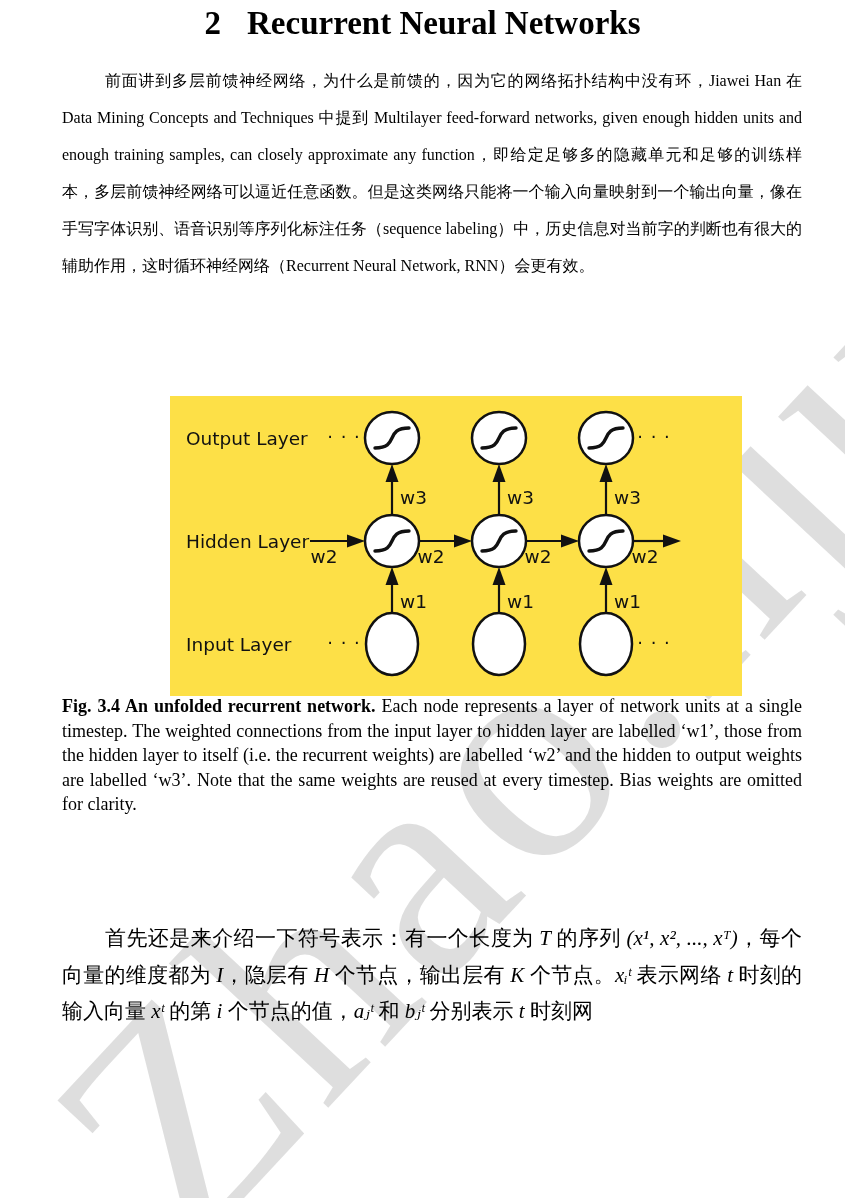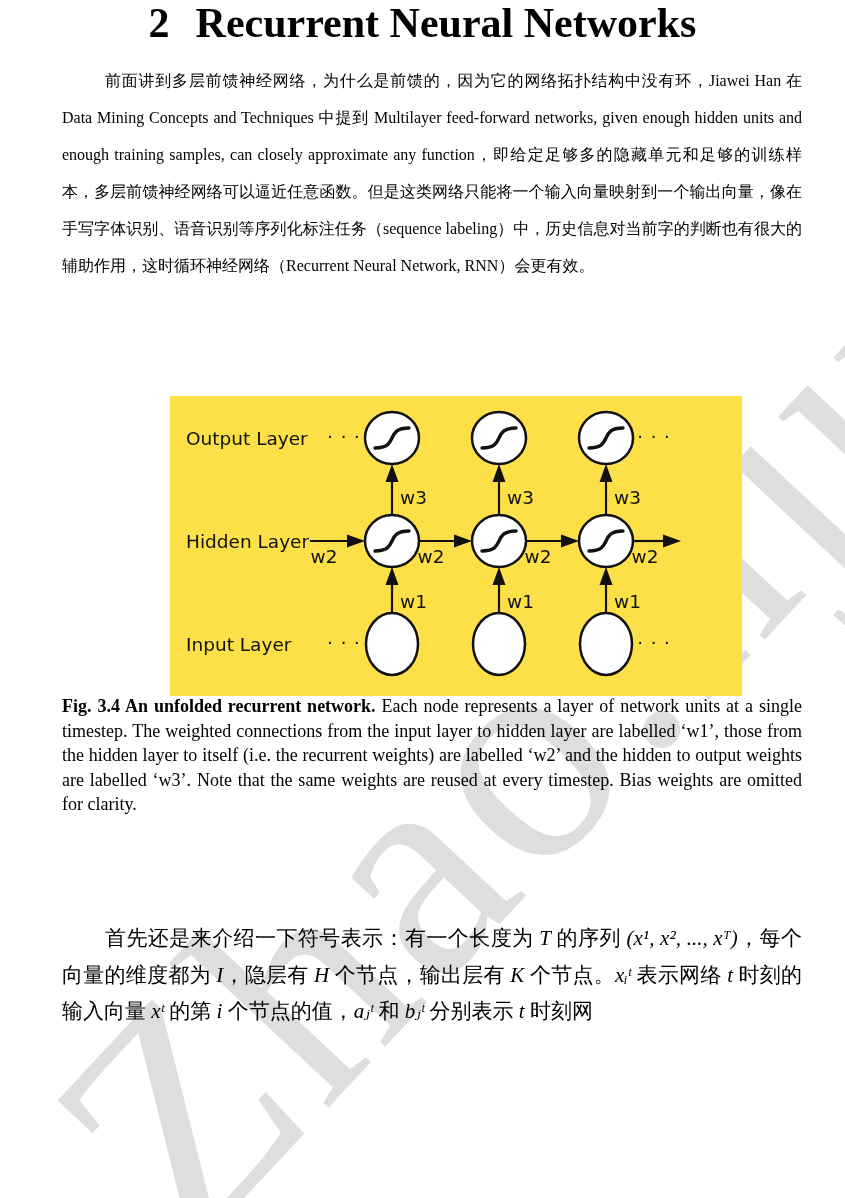--- a/index.html
+++ b/index.html
@@ -11,21 +11,21 @@
   .watermark {
     position:absolute; left:0px; top:1080px; z-index:0;
     font-family:"Liberation Serif","DejaVu Serif",serif;
     font-size:310px; letter-spacing:8px; line-height:1;
     color:#c8c8c8; opacity:.58; white-space:nowrap;
     transform:rotate(-47deg); transform-origin:0 0;
     user-select:none; pointer-events:none;
   }
   .title {
     position:absolute; top:4px; left:0; width:845px; z-index:2;
-    text-align:center; font-size:42px; font-weight:bold; line-height:38px;
+    text-align:center; font-size:33px; font-weight:bold; line-height:38px;
   }
   .title .num { margin-right:26px; }
   .para {
     position:absolute; left:62px; width:740px; z-index:2;
     font-size:16px; line-height:37px; text-align:justify;
   }
   #p1 { top:62px; text-indent:43px; }
   .figure-wrap {
     position:absolute; left:170px; top:396px; width:572px; height:300px;
     background:#fde047; z-index:1;

